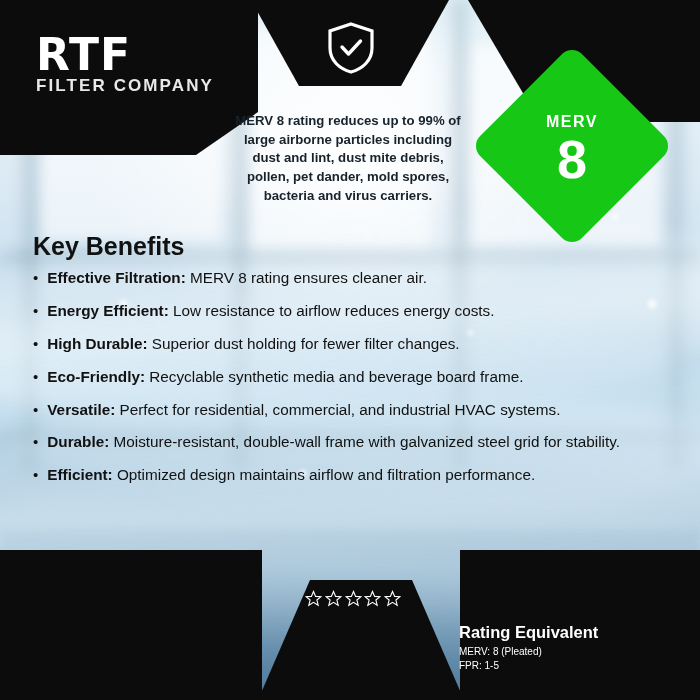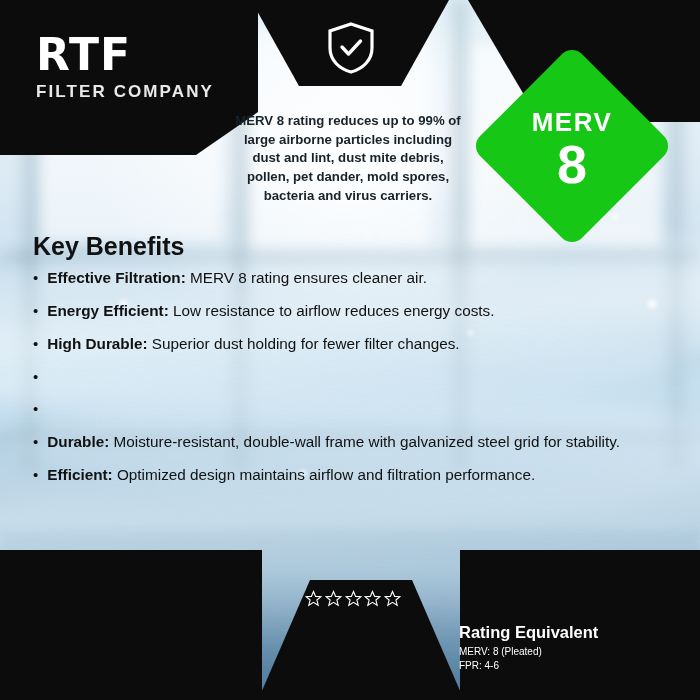--- a/index.html
+++ b/index.html
@@ -126,21 +126,20 @@
     line-height: 0.95;
     color: #ffffff;
     -webkit-text-stroke: 0px;
   }
   .logo-sub {
     font-family: "Liberation Sans", sans-serif;
     font-weight: 700;
     font-size: 17px;
     letter-spacing: 2.1px;
     color: #e9e9e9;
-    margin-top: 6px;
   }
 
   
   .shield {
     position: absolute;
     top: 22px; left: 327px;
     width: 48px; height: 52px;
     z-index: 7;
   }
 
@@ -163,21 +162,21 @@
     position: absolute;
     inset: 0;
     display: flex;
     flex-direction: column;
     align-items: center;
     justify-content: center;
     color: #ffffff;
   }
   .diamond-label {
     font-weight: 700;
-    font-size: 26px;
+    font-size: 16px;
     letter-spacing: 1.5px;
     line-height: 1;
     margin-top: 8px;
   }
   .diamond-number {
     font-weight: 700;
     font-size: 54px;
     line-height: 1;
     margin-top: 2px;
   }
@@ -333,23 +332,25 @@
   <div class="kb-item">
     <span class="kb-bullet">•</span>
     <span class="kb-text"><b>Energy Efficient:</b><span> Low resistance to airflow reduces energy costs.</span></span>
   </div>
   <div class="kb-item">
     <span class="kb-bullet">•</span>
     <span class="kb-text"><b>High Durable:</b><span> Superior dust holding for fewer filter changes.</span></span>
   </div>
   <div class="kb-item">
     <span class="kb-bullet">•</span>
-  </div>
-  <div class="kb-item">
-    <span class="kb-bullet">•</span>
+    <span class="kb-text"><b>Eco-Friendly:</b><span> Recyclable synthetic media and beverage board frame.</span></span>
+  </div>
+  <div class="kb-item">
+    <span class="kb-bullet">•</span>
+    <span class="kb-text"><b>Versatile:</b><span> Perfect for residential, commercial, and industrial HVAC systems.</span></span>
   </div>
   <div class="kb-item">
     <span class="kb-bullet">•</span>
     <span class="kb-text"><b>Durable:</b><span> Moisture-resistant, double-wall frame with galvanized steel grid for stability.</span></span>
   </div>
   <div class="kb-item">
     <span class="kb-bullet">•</span>
     <span class="kb-text"><b>Efficient:</b><span> Optimized design maintains airflow and filtration performance.</span></span>
   </div>
 </div>
@@ -368,14 +369,14 @@
       <path d="M12 2 L15 9 L22.5 9.4 L16.8 14.2 L18.6 21.5 L12 17.4 L5.4 21.5 L7.2 14.2 L1.5 9.4 L9 9 Z" fill="none" stroke="#ffffff" stroke-width="1.6"></path>
     </svg>
   <svg class="star" viewBox="0 0 24 24">
       <path d="M12 2 L15 9 L22.5 9.4 L16.8 14.2 L18.6 21.5 L12 17.4 L5.4 21.5 L7.2 14.2 L1.5 9.4 L9 9 Z" fill="none" stroke="#ffffff" stroke-width="1.6"></path>
     </svg>
 </div>
 
 <div class="rating">
   <div class="rating-title">Rating Equivalent</div>
   <div class="rating-line">MERV: 8 (Pleated)</div>
-  <div class="rating-line">FPR: 4-6</div>
+  <div class="rating-line">FPR: 1-5</div>
 </div>
 
 </body></html>

